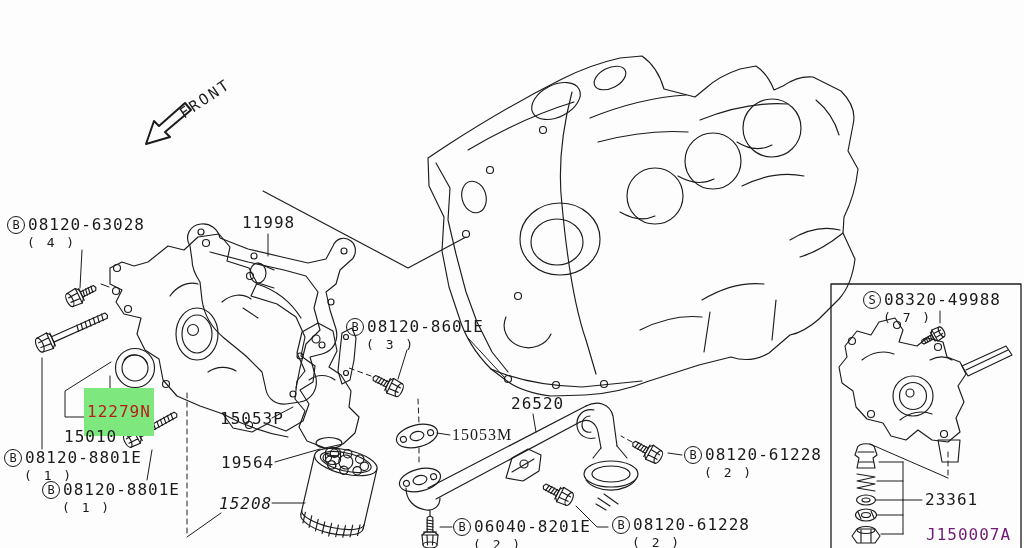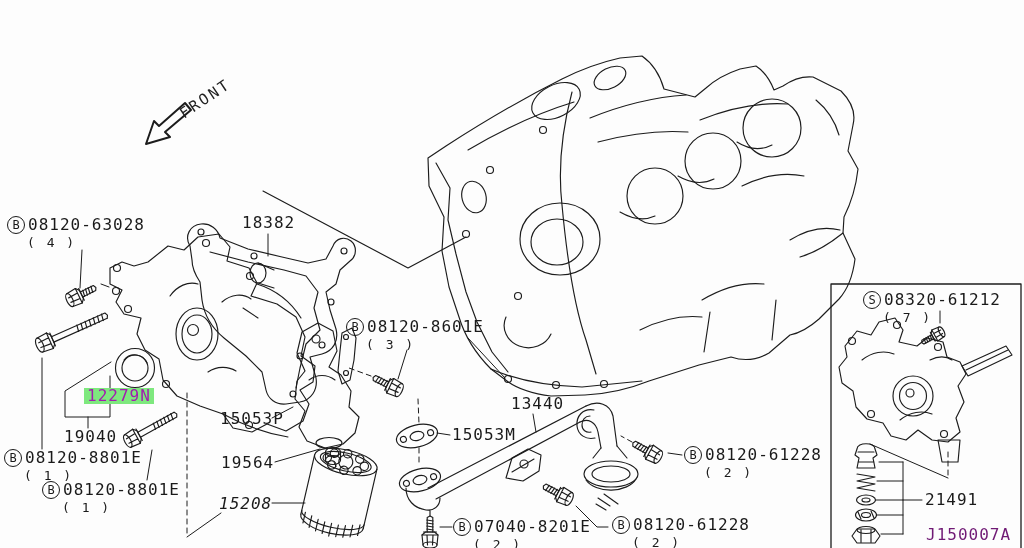--- a/index.html
+++ b/index.html
@@ -6,21 +6,21 @@
   #stage{position:relative;width:1024px;height:548px;background:#fdfdfd;overflow:hidden;
          font-family:"DejaVu Sans Mono","Liberation Mono",monospace;}
   #art{position:absolute;left:0;top:0;}
   #labels{position:absolute;left:0;top:0;width:100%;height:100%;}
   .plabel{position:absolute;color:#1a1a1a;white-space:nowrap;line-height:1;}
   .prow{display:flex;align-items:center;gap:3px;}
   .pcirc{width:16px;height:16px;border:1.6px solid #1a1a1a;border-radius:50%;
          display:inline-flex;align-items:center;justify-content:center;
          font-size:12px;flex:0 0 auto;background:transparent;}
   .pnum{font-size:16px;letter-spacing:1px;}
-  .pnum.hl{background:var(--hl,#7ee87e);color:#a21caf;padding:0 3px;}
+  .pnum.hl{background:var(--hl,#7ee87e);color:#b91c1c;padding:16px 3px;}
   .pqty{font-size:13px;letter-spacing:2px;margin-left:20px;margin-top:2px;}
   #dwgcode{position:absolute;left:926px;top:525px;font-size:16px;letter-spacing:1px;color:#701a75;}
   svg path, svg circle, svg ellipse, svg line, svg polyline{vector-effect:non-scaling-stroke;}
 </style>
 </head>
 <body>
 
 <div id="stage">
 
 <svg id="art" width="1024" height="548" viewBox="0 0 1024 548" fill="none" stroke="#1c1c1c" stroke-width="1.15" stroke-linecap="round" stroke-linejoin="round">
@@ -255,38 +255,38 @@
 <div id="labels">
       <div class="plabel" style="left: 7px; top: 216px;">
         <div class="prow">
           <span class="pcirc">B</span>
           <span class="pnum">08120-63028</span>
         </div>
         <div class="pqty">( 4 )</div>
       </div>
       <div class="plabel" style="left: 242px; top: 215px;">
         <div class="prow">
-          <span class="pnum">18382</span>
+          <span class="pnum">11998</span>
         </div>
       </div>
       <div class="plabel" style="left: 346px; top: 318px;">
         <div class="prow">
           <span class="pcirc">B</span>
           <span class="pnum">08120-8601E</span>
         </div>
         <div class="pqty">( 3 )</div>
       </div>
       <div class="plabel" style="left: 84px; top: 388px;">
         <div class="prow">
           <span class="pnum hl">12279N</span>
         </div>
       </div>
       <div class="plabel" style="left: 64px; top: 429px;">
         <div class="prow">
-          <span class="pnum">19040</span>
+          <span class="pnum">15010</span>
         </div>
       </div>
       <div class="plabel" style="left: 4px; top: 449px;">
         <div class="prow">
           <span class="pcirc">B</span>
           <span class="pnum">08120-8801E</span>
         </div>
         <div class="pqty">( 1 )</div>
       </div>
       <div class="plabel" style="left: 42px; top: 481px;">
@@ -306,58 +306,58 @@
           <span class="pnum">19564</span>
         </div>
       </div>
       <div class="plabel" style="left: 219px; top: 496px; font-style: italic;">
         <div class="prow">
           <span class="pnum">15208</span>
         </div>
       </div>
       <div class="plabel" style="left: 511px; top: 396px;">
         <div class="prow">
-          <span class="pnum">13440</span>
-        </div>
-      </div>
-      <div class="plabel" style="left: 452px; top: 427px;">
+          <span class="pnum">26520</span>
+        </div>
+      </div>
+      <div class="plabel" style="left: 452px; top: 427px; font-family: Liberation Serif, serif;">
         <div class="prow">
           <span class="pnum">15053M</span>
         </div>
       </div>
       <div class="plabel" style="left: 453px; top: 518px;">
         <div class="prow">
           <span class="pcirc">B</span>
-          <span class="pnum">07040-8201E</span>
+          <span class="pnum">06040-8201E</span>
         </div>
         <div class="pqty">( 2 )</div>
       </div>
       <div class="plabel" style="left: 684px; top: 446px;">
         <div class="prow">
           <span class="pcirc">B</span>
           <span class="pnum">08120-61228</span>
         </div>
         <div class="pqty">( 2 )</div>
       </div>
       <div class="plabel" style="left: 612px; top: 516px;">
         <div class="prow">
           <span class="pcirc">B</span>
           <span class="pnum">08120-61228</span>
         </div>
         <div class="pqty">( 2 )</div>
       </div>
       <div class="plabel" style="left: 863px; top: 291px;">
         <div class="prow">
           <span class="pcirc">S</span>
-          <span class="pnum">08320-61212</span>
+          <span class="pnum">08320-49988</span>
         </div>
         <div class="pqty">( 7 )</div>
       </div>
       <div class="plabel" style="left: 925px; top: 492px;">
         <div class="prow">
-          <span class="pnum">21491</span>
+          <span class="pnum">23361</span>
         </div>
       </div>
     </div>
 
 <div id="dwgcode">J150007A</div>
 
 </div>
 
 </body></html>

